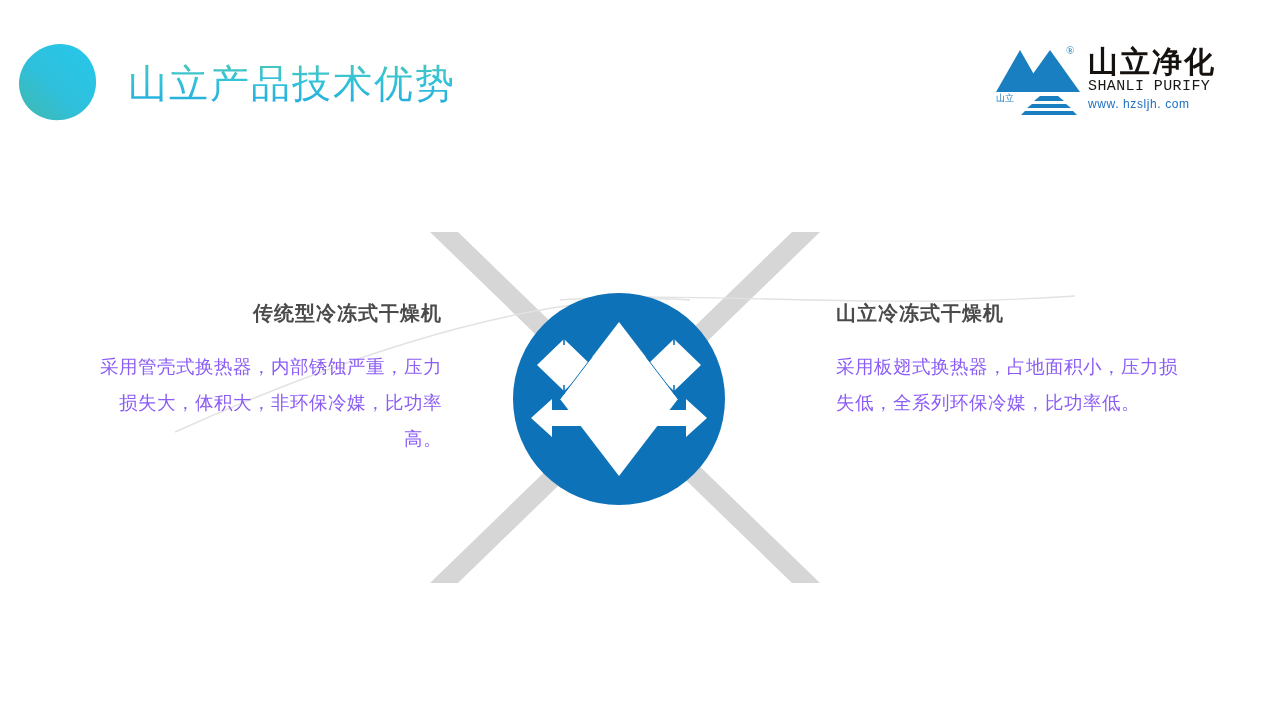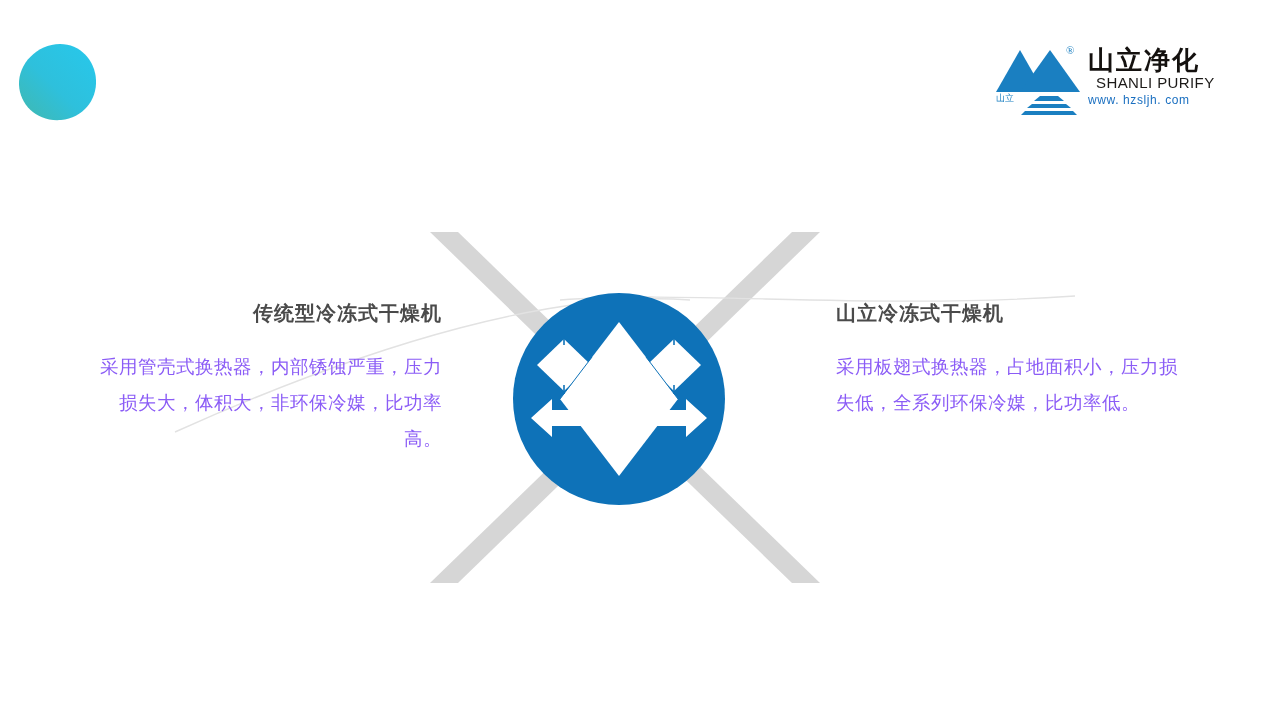--- a/index.html
+++ b/index.html
@@ -79,34 +79,33 @@
     letter-spacing: 0px;
     font-family: Liberation Mono, monospace;
   }
   #logo-text-block {
     position: absolute;
     left: 92px;
     top: 4px;
     width: 132px;
   }
   #logo-cn {
-    font-size: 26px;
+    font-size: 30px;
     font-weight: bold;
     color: #14110f;
     letter-spacing: 2px;
     line-height: 1.08;
     font-family: "DejaVu Sans", sans-serif;
   }
   #logo-en {
     font-size: 15px;
     color: #1c1a18;
     letter-spacing: 0.4px;
     line-height: 1.25;
-    font-family: Liberation Sans, sans-serif;
-    margin-left: 8px;
+    font-family: Liberation Mono, monospace;
   }
   #logo-url {
     font-size: 12px;
     color: #1a6fc0;
     letter-spacing: 0.6px;
     line-height: 1.3;
     font-family: "Liberation Sans", sans-serif;
   }
 
   
@@ -187,20 +186,21 @@
     <defs>
       <linearGradient id="blobGrad" x1="1" y1="0" x2="0" y2="1">
         <stop offset="0%" stop-color="#27c8ec"></stop>
         <stop offset="55%" stop-color="#2ec0dc"></stop>
         <stop offset="100%" stop-color="#41b8ae"></stop>
       </linearGradient>
     </defs>
     <path d="M43 2 C63 2 78 18 79 38 C80 58 66 76 44 78 C20 80 3 63 2 43 C1 22 20 2 43 2 Z" fill="url(#blobGrad)"></path>
   </svg>
 
+  <div id="header-title">山立产品技术优势</div>
 
   <div id="logo">
 
     <svg id="logo-mark" viewBox="0 0 86 72" xmlns="http://www.w3.org/2000/svg">
 
       <polygon points="24,6 48,48 0,48" fill="#1a7fc1"></polygon>
 
       <polygon points="54,6 84,48 24,48" fill="#1a7fc1"></polygon>
 
       <polygon points="44,52 62,52 68,57 38,57" fill="#1a7fc1"></polygon>

